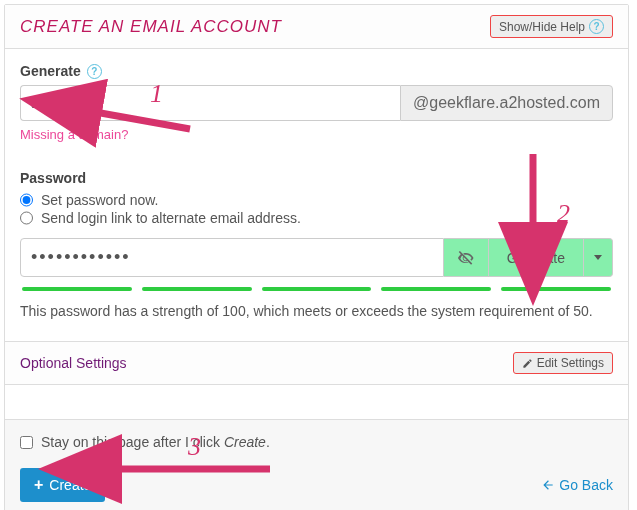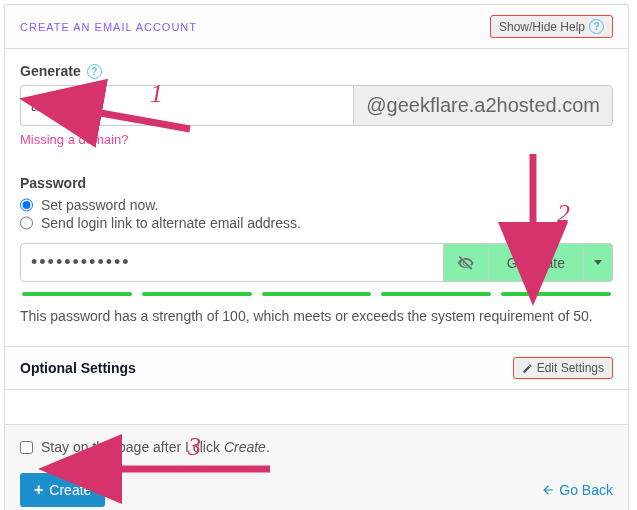--- a/index.html
+++ b/index.html
@@ -1,37 +1,37 @@
 <!DOCTYPE html>
 <html><head>
 <meta charset="utf-8">
 <style>
 * { box-sizing: border-box; margin: 0; padding: 0; }
 body { font-family: -apple-system, BlinkMacSystemFont, "Segoe UI", Arial, sans-serif; font-size: 14px; color: #555; background: #fff; }
 .panel { border: 1px solid #ddd; width: 625px; margin: 4px; border-radius: 2px; }
 .panel-head { padding: 10px 15px; border-bottom: 1px solid #ddd; display: flex; align-items: center; justify-content: space-between; background: #fdfdfd; }
-.panel-head h3 { font-size: 11px; font-weight: 400; letter-spacing: 1px; color: #8b5cf6; }
+.panel-head h3 { font-size: 17px; font-weight: 400; letter-spacing: 1px; color: #be185d; font-style: italic; }
 .btn-gray { background: #eee; border: 1px solid #ef4444; padding: 3px 8px; font-size: 12px; border-radius: 3px; display: inline-flex; align-items: center; gap: 4px; cursor: pointer; color: #555; }
 .panel-body { padding: 14px 15px 8px 15px; }
 .label { font-weight: 700; color: #444; margin-bottom: 6px; display: flex; align-items: center; gap: 6px; }
 .help-circle { width: 15px; height: 15px; border: 1.5px solid #5bc0de; color: #5bc0de; border-radius: 50%; display: inline-flex; align-items: center; justify-content: center; font-size: 10px; font-weight: 700; }
 .input-group { display: flex; }
 .input-group input { flex: 1; padding: 8px 10px; border: 1px solid #ccc; border-right: none; border-radius: 4px 0 0 4px; font-size: 14px; color: #555; }
-.addon { background: #eee; border: 1px solid #ccc; padding: 8px 12px; border-radius: 0 4px 4px 0; color: #666; font-size: 20px; }
+.addon { background: #eee; border: 1px solid #ccc; padding: 8px 12px; border-radius: 0 4px 4px 0; color: #666; font-size: 16px; }
 .link { color: #ec4899; font-size: 13px; text-decoration: none; }
 .radio-row { display: flex; gap: 8px; margin: 2px 0; font-size: 14px; }
 .pw-group { display: flex; margin-top: 12px; }
 .pw-group input { flex: 1; padding: 8px 10px; border: 1px solid #ccc; border-radius: 4px 0 0 4px; font-size: 18px; letter-spacing: 2px; color: #555; }
 .eye-btn, .gen-btn, .caret-btn { border: 1px solid #ccc; border-left: none; background: #86efac; padding: 0 12px; display: flex; align-items: center; justify-content: center; cursor: pointer; color: #555; font-size: 14px; }
 .gen-btn { padding: 0 18px; }
 .caret-btn { border-radius: 0 4px 4px 0; padding: 0 10px; }
 .strength { display: flex; gap: 10px; margin: 10px 2px 12px 2px; }
 .strength div { flex: 1; height: 4px; background: #2ecc40; border-radius: 2px; }
 .opt-head { background: #fdfdfd; border-top: 1px solid #ddd; border-bottom: 1px solid #ddd; padding: 10px 15px; display: flex; justify-content: space-between; align-items: center; }
-.opt-head .title { font-weight: 700; color: #0f172a; }
+.opt-head .title { font-weight: 400; color: #701a75; }
 .footer { background: #f7f7f7; border-top: 1px solid #ddd; padding: 14px 15px; }
 .footer-top { display: flex; align-items: center; gap: 8px; margin-bottom: 18px; }
 .footer-bot { display: flex; justify-content: space-between; align-items: center; }
 .btn-primary { background: #1d8fcc; color: #fff; border: none; padding: 9px 14px; border-radius: 3px; font-size: 14px; display: inline-flex; align-items: center; gap: 6px; cursor: pointer; }
 .goback { color: #1d8fcc; text-decoration: none; font-size: 14px; display: inline-flex; align-items: center; gap: 4px; }
 .plus { font-weight: 700; font-size: 16px; line-height: 1; }
 .caret-down { width: 0; height: 0; border-left: 4px solid transparent; border-right: 4px solid transparent; border-top: 5px solid #555; display: inline-block; }
 svg.ann-svg { position:absolute; top:0; left:0; pointer-events:none; }
 .wrapper { position: relative; width: 633px; }
 .num { position: absolute; color: #d6336c; font-size: 26px; font-family: Georgia, serif; font-style: italic; }

